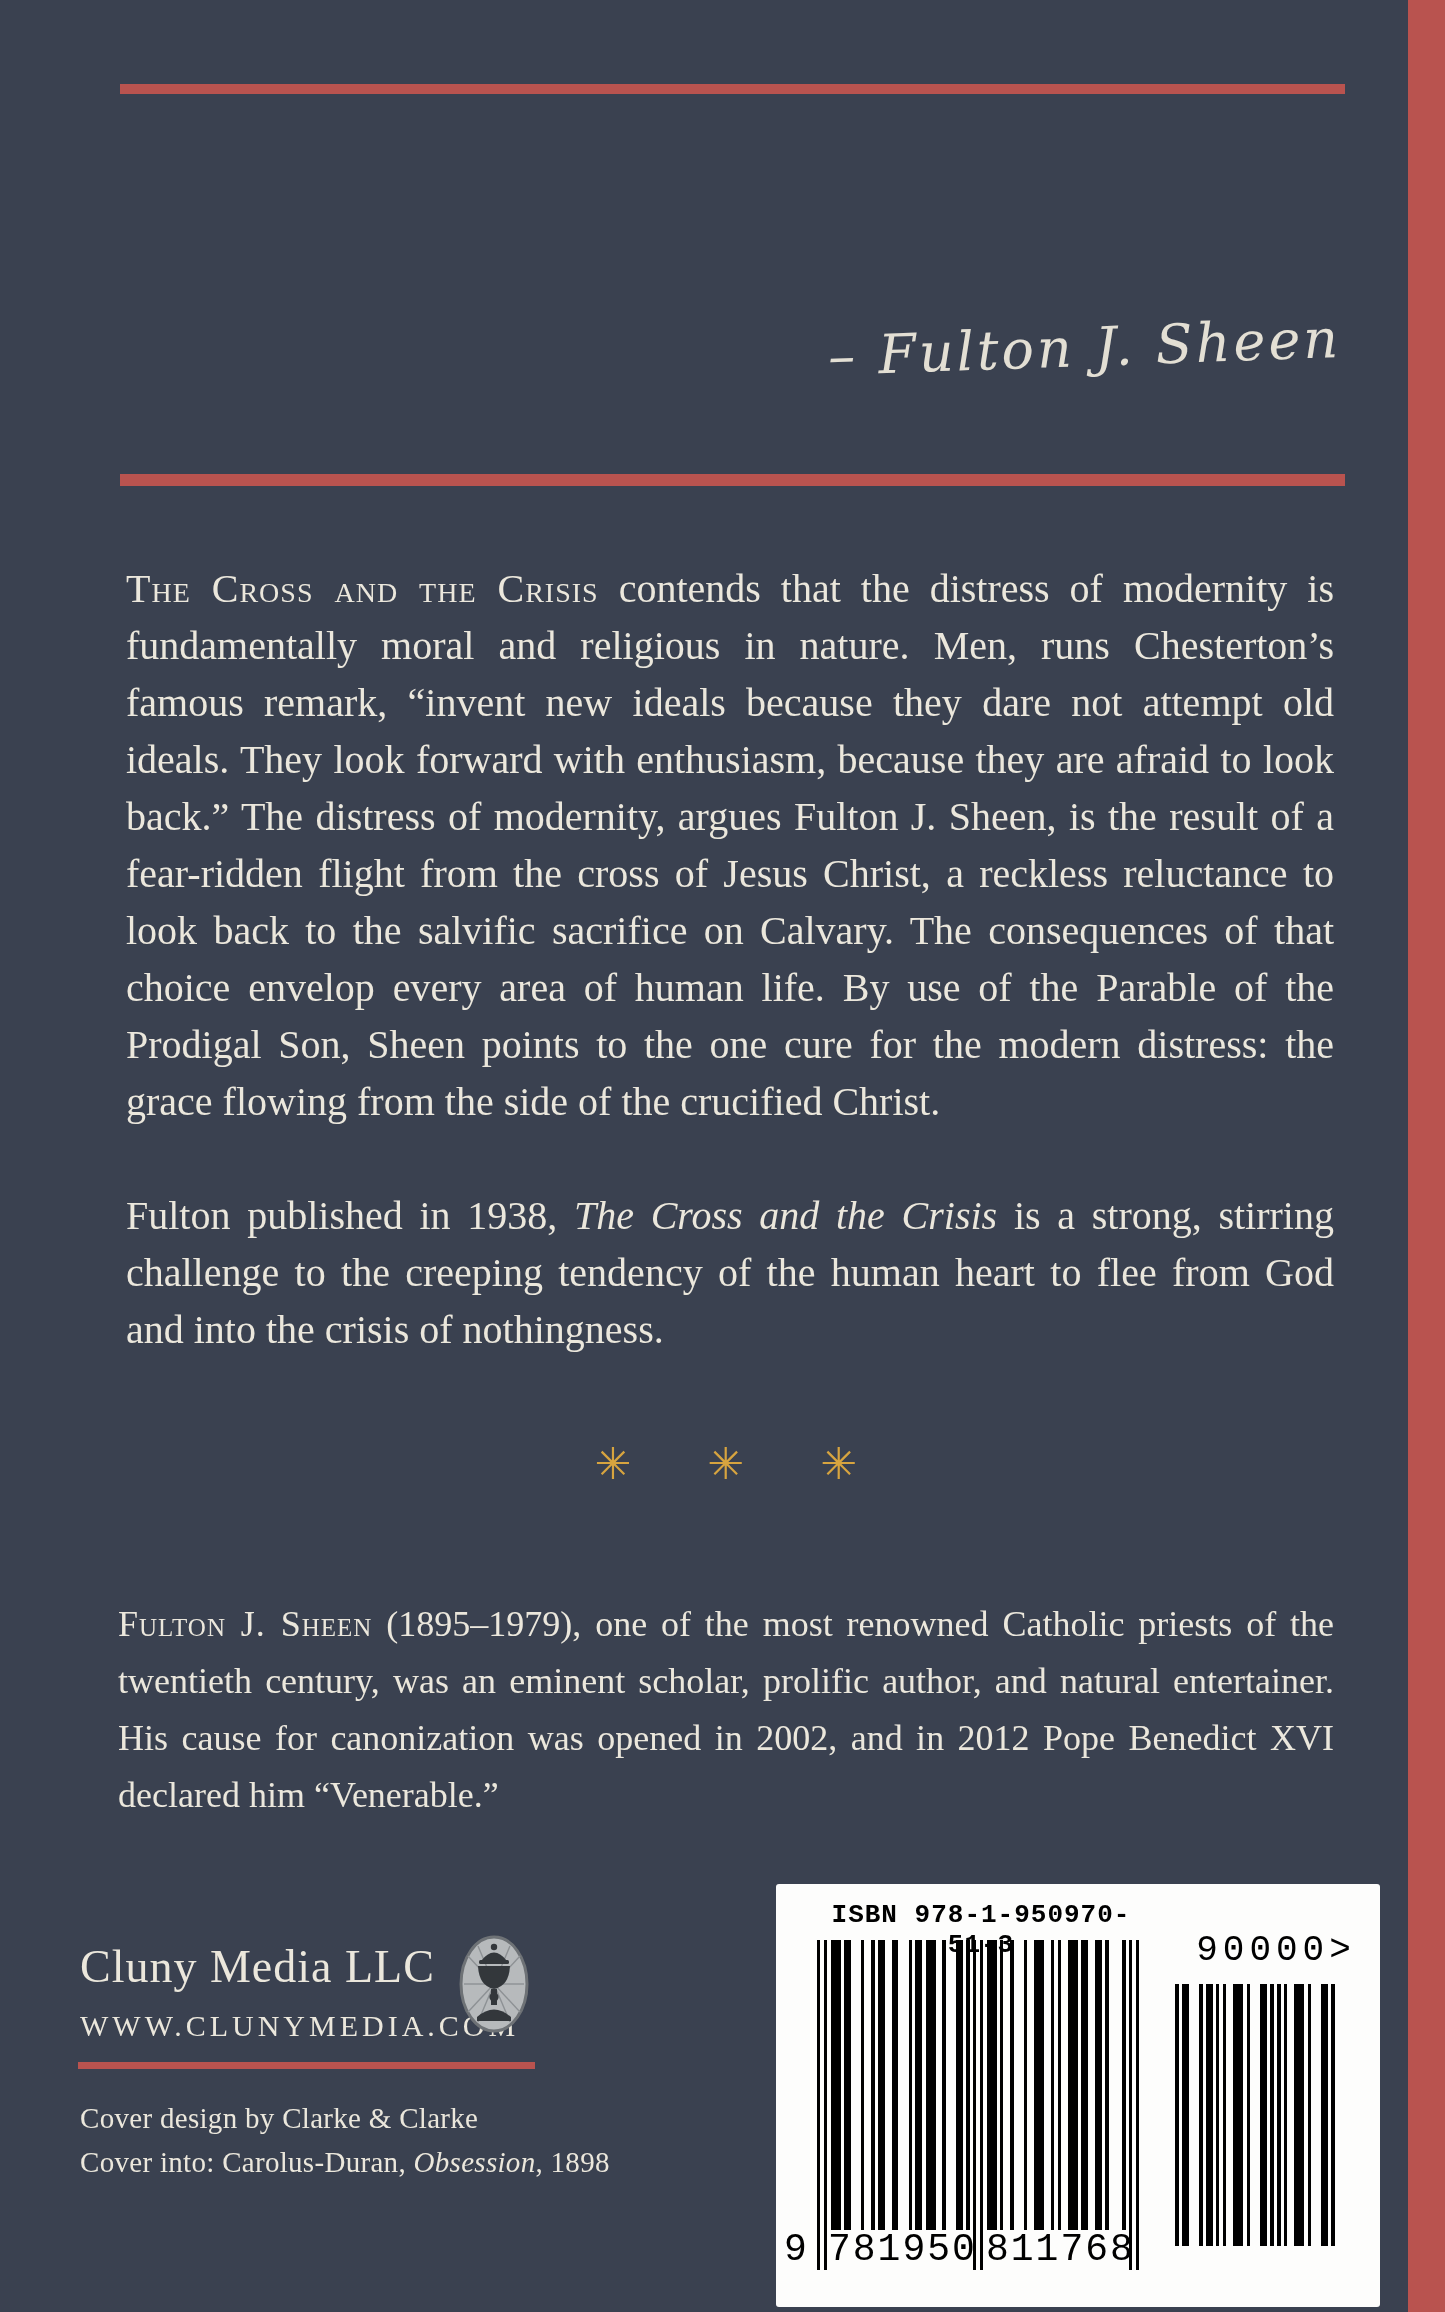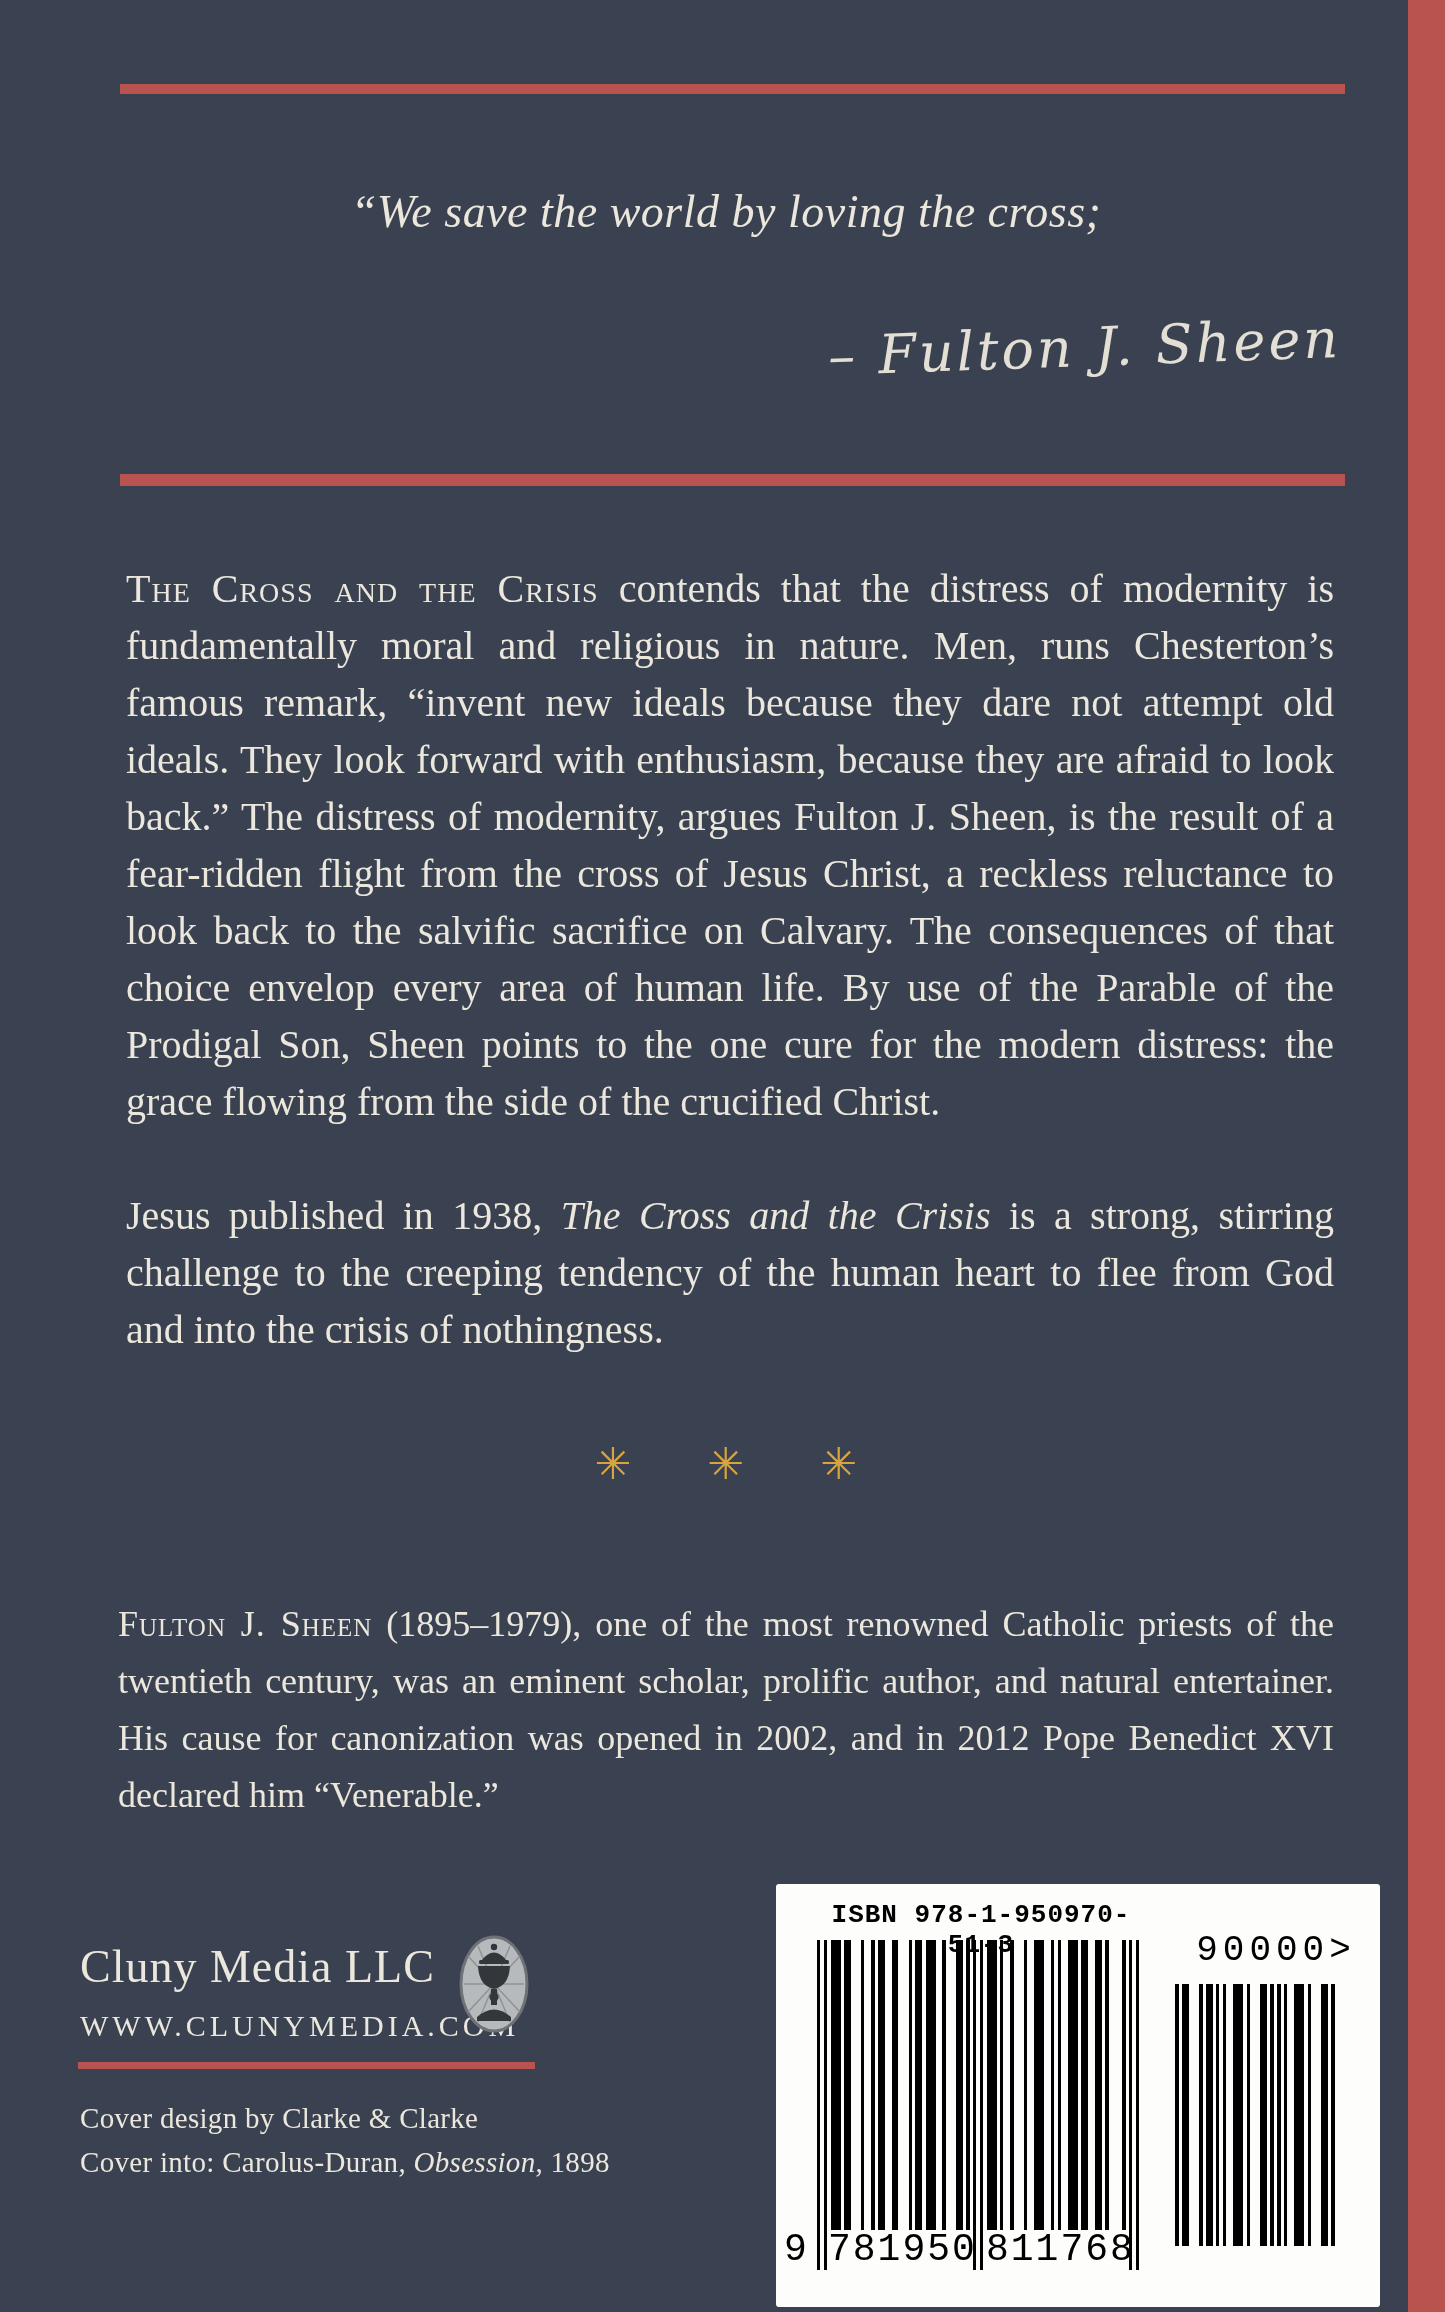--- a/index.html
+++ b/index.html
@@ -63,29 +63,28 @@
 </style>
 </head>
 <body>
 
 <div class="cover">
 
   <div class="edge-strip"></div>
   <div class="rule rule-top"></div>
 
   <div class="quote">
-    <div>“We save the world by loving the cross;</div>
   </div>
   <div class="signature">– Fulton J. Sheen</div>
 
   <div class="rule rule-mid"></div>
 
   <div class="synopsis">
     <p><span class="smallcaps">The Cross and the Crisis</span><span> contends that the distress of modernity is fundamentally moral and religious in nature. Men, runs Chesterton’s famous remark, “invent new ideals because they dare not attempt old ideals. They look forward with enthusiasm, because they are afraid to look back.” The distress of modernity, argues Fulton J. Sheen, is the result of a fear-ridden flight from the cross of Jesus Christ, a reckless reluctance to look back to the salvific sacrifice on Calvary. The consequences of that choice envelop every area of human life. By use of the Parable of the Prodigal Son, Sheen points to the one cure for the modern distress: the grace flowing from the side of the crucified Christ.</span></p>
-    <p><span>Jesus published in 1938, </span><em>The Cross and the Crisis</em><span> is a strong, stirring challenge to the creeping tendency of the human heart to flee from God and into the crisis of nothingness.</span></p>
+    <p><span>Fulton published in 1938, </span><em>The Cross and the Crisis</em><span> is a strong, stirring challenge to the creeping tendency of the human heart to flee from God and into the crisis of nothingness.</span></p>
   </div>
 
   <div class="stars">
     <span>✳</span>
     <span>✳</span>
     <span>✳</span>
   </div>
 
   <p class="bio"><span class="smallcaps">Fulton J. Sheen</span><span> (1895–1979), one of the most renowned Catholic priests of the twentieth century, was an eminent scholar, prolific author, and natural entertainer. His cause for canonization was opened in 2002, and in 2012 Pope Benedict XVI declared him “Venerable.”</span></p>
 

